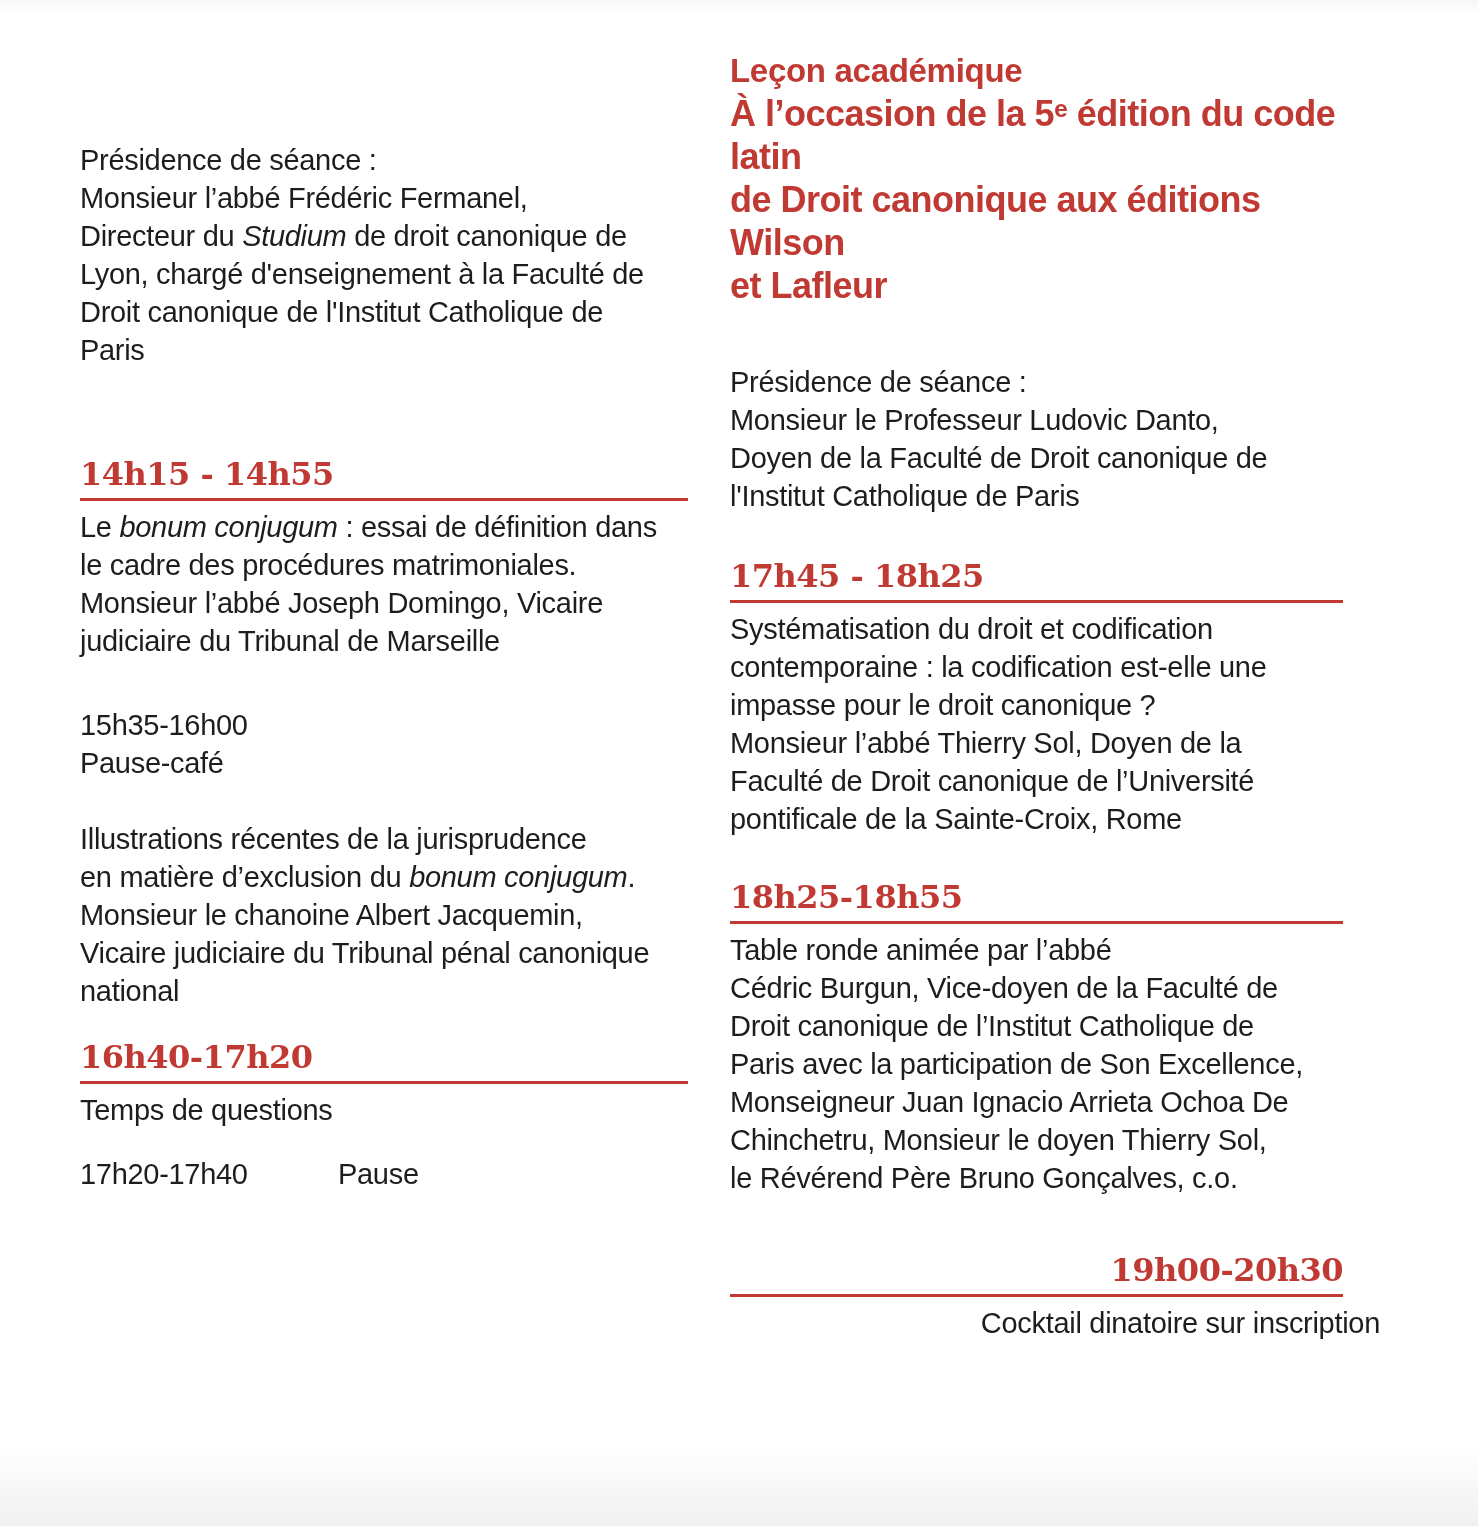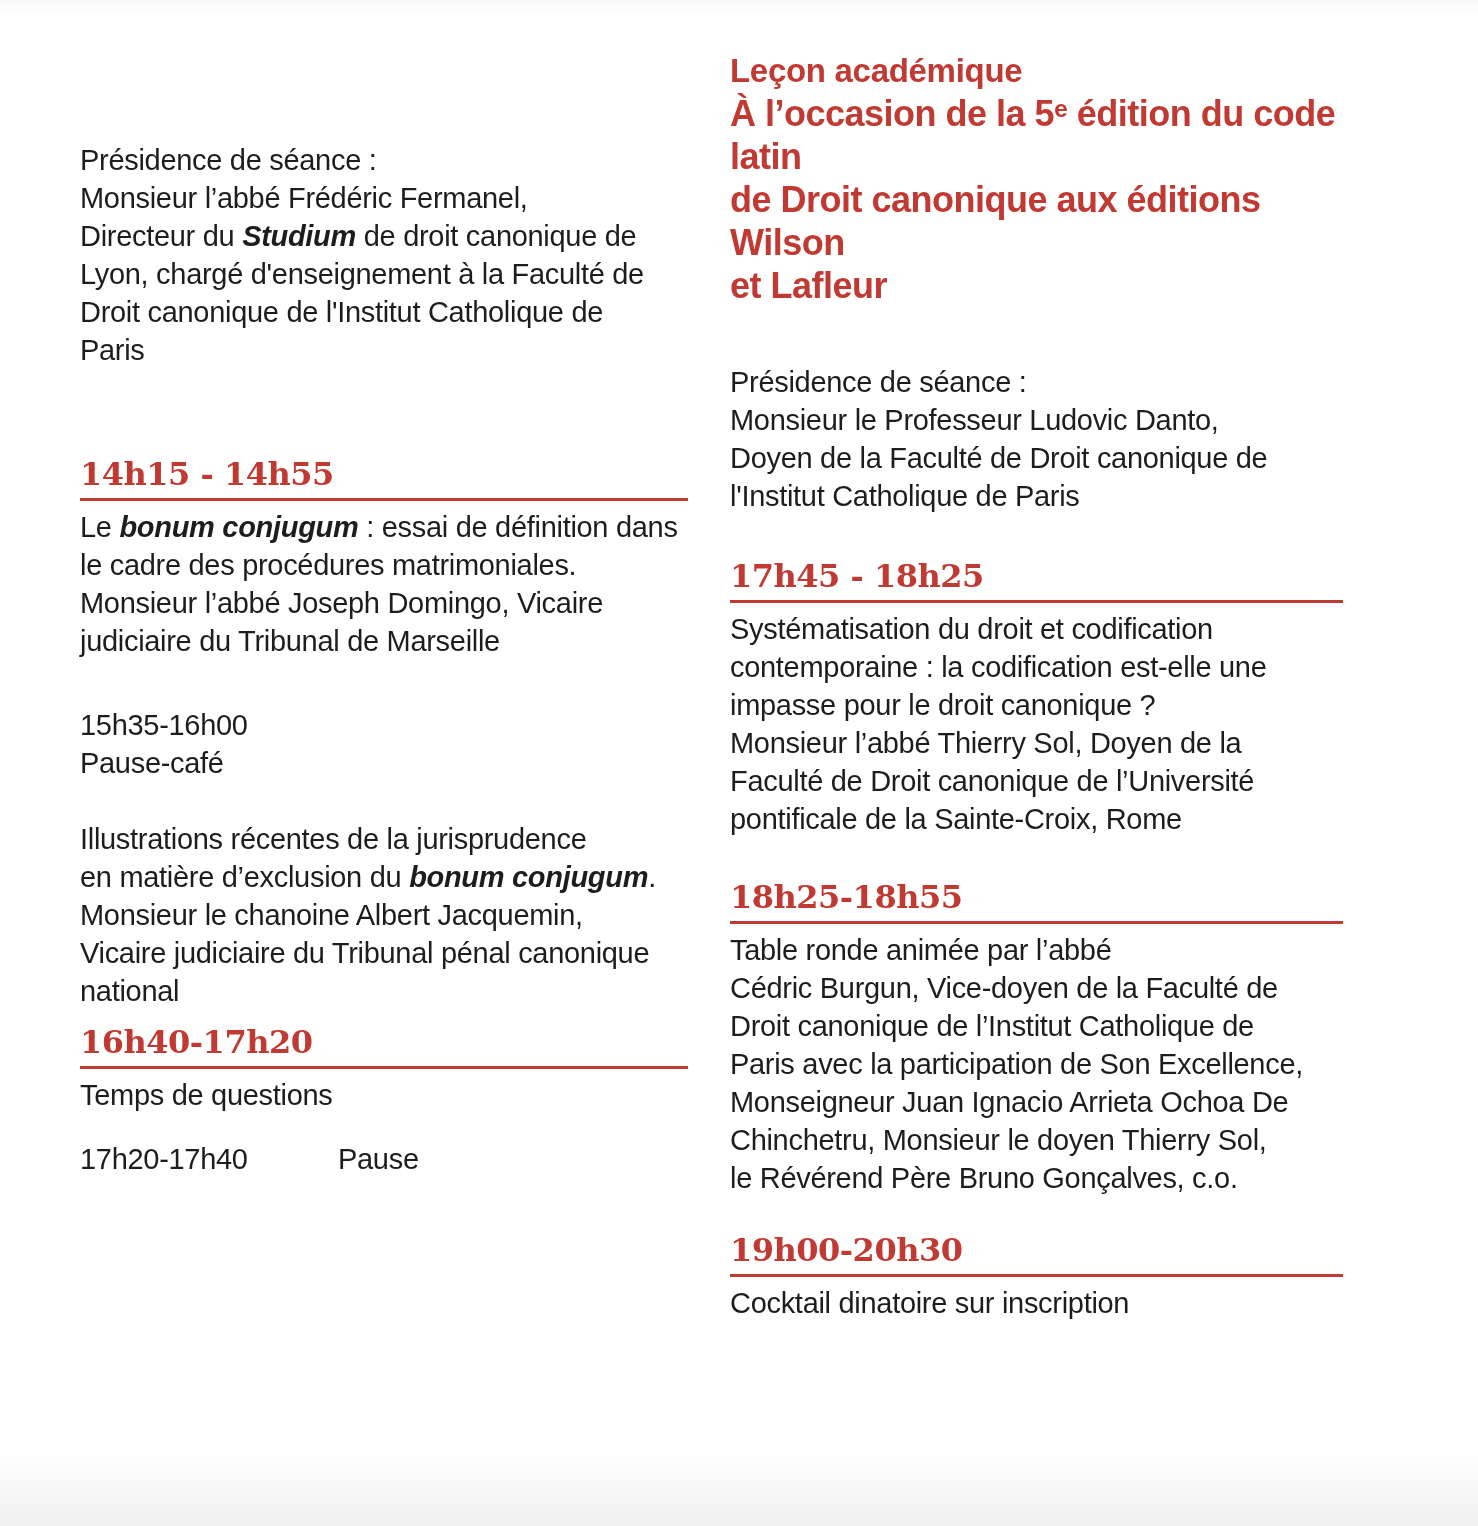--- a/index.html
+++ b/index.html
@@ -20,21 +20,21 @@
 
   .body-text {
     font-size:29px;
     line-height:38px;
     letter-spacing:-0.3px;
     white-space:pre-line;
     margin:0;
   }
   .seg-r { font-weight:400; }
   .seg-b { font-weight:400; }
-  .seg-i { font-style:italic;font-weight:bold; }
+  .seg-i { font-style:italic; }
 
   .session { display:block; }
   .session-time {
     font-family:"DejaVu Serif","Liberation Serif",serif;
     font-weight:700;
     font-size:32px;
     line-height:34px;
     letter-spacing:-0.5px;
     color:var(--accent);
     border-bottom:3px solid var(--accent);
@@ -70,28 +70,28 @@
     white-space:pre-line;
     margin:2px 0 0 0;
   }
 
   
   .col-left  .intro        { margin-top:141px; }
   .col-left  .s0           { margin-top:88px; }
   .col-left  .s1           { margin-top:50px; }
   .col-left  .break0       { margin-top:46px;flex-direction:column; }
   .col-left  .s2           { margin-top:38px; }
-  .col-left  .s3           { margin-top:15px; }
+  .col-left  .s3           { margin-top:30px; }
   .col-left  .break1       { margin-top:26px; }
 
   .col-right .kicker       { margin-top:52px; }
   .col-right .intro        { margin-top:56px; }
   .col-right .s0           { margin-top:44px; }
   .col-right .s1           { margin-top:42px; }
-  .col-right .s2           { margin-top:36px; }
+  .col-right .s2           { margin-top:56px;text-align:right; }
 
   .page-fade-bottom {
     position:absolute; left:0; bottom:0; width:100%; height:80px;
     background:linear-gradient(180deg, rgba(0,0,0,0) 0%, rgba(0,0,0,0.06) 100%);
     pointer-events:none;
   }
   .page-fade-top {
     position:absolute; left:0; top:0; width:100%; height:16px;
     background:linear-gradient(0deg, rgba(0,0,0,0) 0%, rgba(0,0,0,0.03) 100%);
     pointer-events:none;

